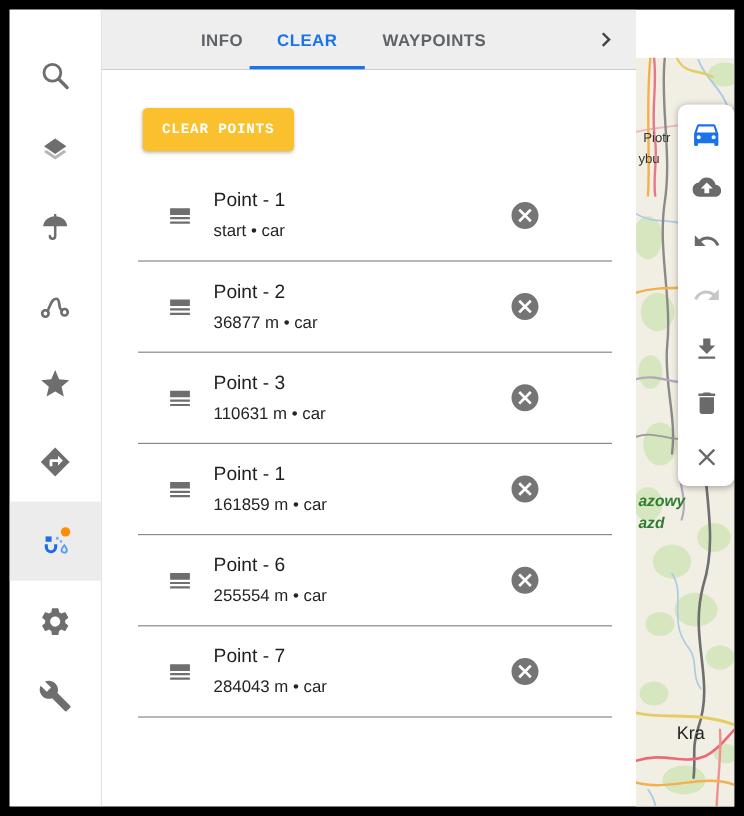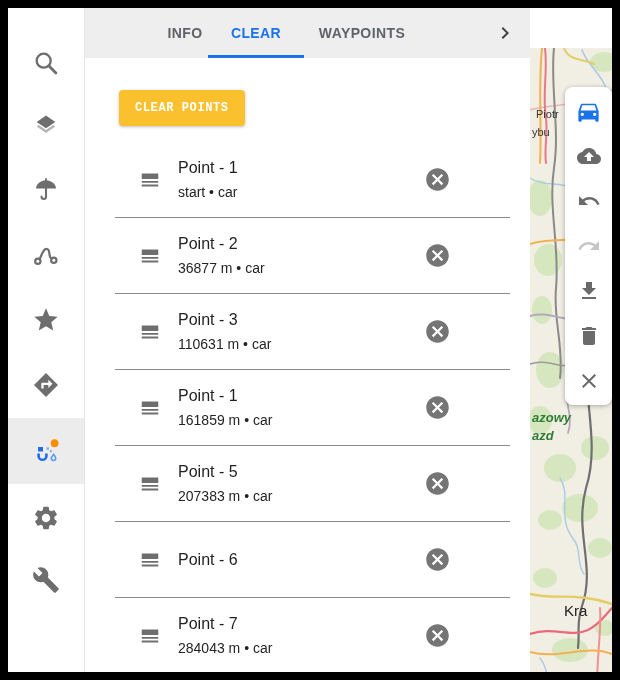--- a/index.html
+++ b/index.html
@@ -207,45 +207,30 @@
       <div class="pt-title">Point - 1</div>
       <div class="pt-sub">161859 m • car</div>
     </div>
     <button class="pt-close">
       <svg viewBox="0 0 24 24">
                 <path fill="currentColor" d="M12 2C6.47 2 2 6.47 2 12s4.47 10 10 10 10-4.47 10-10S17.53 2 12 2zm5 13.59L15.59 17 12 13.41 8.41 17 7 15.59 10.59 12 7 8.41 8.41 7 12 10.59 15.59 7 17 8.41 13.41 12 17 15.59z"></path>
               </svg>
     </button>
   </div>
 
-  <div class="point-row">
-    <button class="drag">
-      <svg viewBox="0 0 24 24">
-                <path fill="currentColor" d="M3 15h18v-2H3v2zm0 4h18v-2H3v2zm0-8h18v-2H3v2zm0-4v2h18V5H3z"></path>
-              </svg>
-    </button>
-    <div class="pt-text">
-      <div class="pt-title">Point - 5</div>
-      <div class="pt-sub">207383 m • car</div>
-    </div>
-    <button class="pt-close">
-      <svg viewBox="0 0 24 24">
-                <path fill="currentColor" d="M12 2C6.47 2 2 6.47 2 12s4.47 10 10 10 10-4.47 10-10S17.53 2 12 2zm5 13.59L15.59 17 12 13.41 8.41 17 7 15.59 10.59 12 7 8.41 8.41 7 12 10.59 15.59 7 17 8.41 13.41 12 17 15.59z"></path>
-              </svg>
-    </button>
-  </div>
 
   <div class="point-row">
     <button class="drag">
       <svg viewBox="0 0 24 24">
                 <path fill="currentColor" d="M3 15h18v-2H3v2zm0 4h18v-2H3v2zm0-8h18v-2H3v2zm0-4v2h18V5H3z"></path>
               </svg>
     </button>
     <div class="pt-text">
       <div class="pt-title">Point - 6</div>
+      <div class="pt-sub">255554 m • car</div>
     </div>
     <button class="pt-close">
       <svg viewBox="0 0 24 24">
                 <path fill="currentColor" d="M12 2C6.47 2 2 6.47 2 12s4.47 10 10 10 10-4.47 10-10S17.53 2 12 2zm5 13.59L15.59 17 12 13.41 8.41 17 7 15.59 10.59 12 7 8.41 8.41 7 12 10.59 15.59 7 17 8.41 13.41 12 17 15.59z"></path>
               </svg>
     </button>
   </div>
 
   <div class="point-row">
     <button class="drag">

